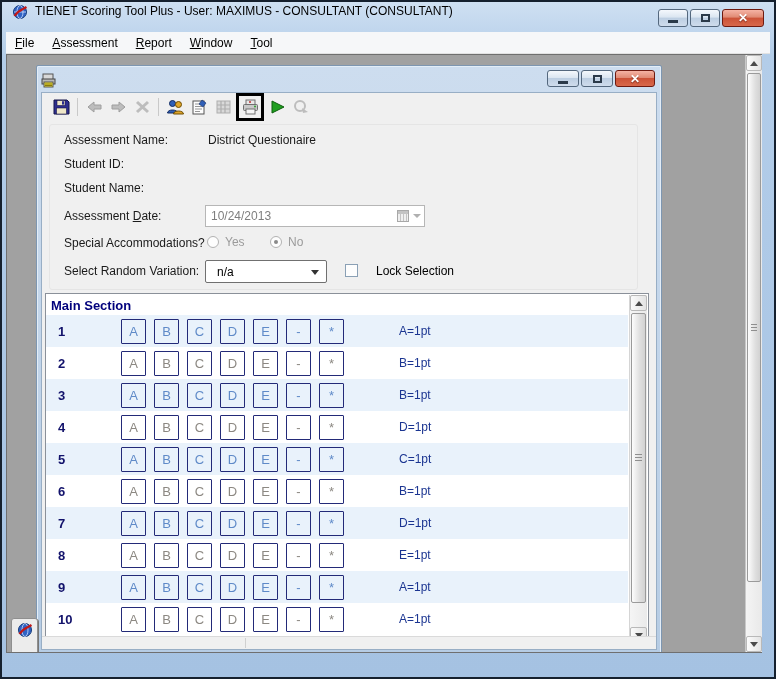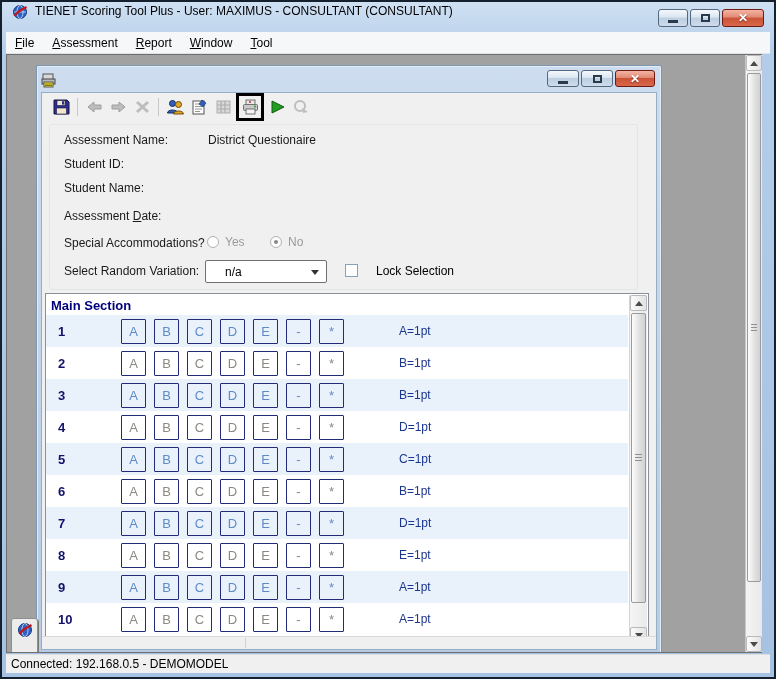--- a/index.html
+++ b/index.html
@@ -68,21 +68,21 @@
   .u { text-decoration:underline; }
   .datefield { position:absolute; left:155px; top:80px; width:220px; height:22px; background:#fff; border:1px solid #b6b6b6; color:#7e7e7e; display:flex; align-items:center; padding-left:5px; }
   .cal-btn { position:absolute; right:3px; top:2px; width:34px; height:16px; display:flex; align-items:center; justify-content:flex-end; gap:4px; }
   .cal-grid { width:12px; height:12px; border:1px solid #a8a8a8;
               background:linear-gradient(90deg,transparent 0 2px,#c3c3c3 2px 3px,transparent 3px 5px,#c3c3c3 5px 6px,transparent 6px 8px,#c3c3c3 8px 9px,transparent 9px),
                          linear-gradient(180deg,#c3c3c3 0 3px,transparent 3px); background-color:#efefef; }
   .tri-down-sm { width:0; height:0; border-left:4px solid transparent; border-right:4px solid transparent; border-top:4px solid #b0b0b0; }
   .radio { width:12px; height:12px; border:1px solid #b2b2b2; border-radius:50%; background:#fdfdfd; display:inline-block; vertical-align:-2px; position:relative; }
   .radio.sel::after { content:""; position:absolute; left:3px; top:3px; width:4px; height:4px; border-radius:50%; background:#8a8a8a; }
   .rlabel { color:#9b9b9b; margin-left:6px; }
-  .dropdown { position:absolute; left:155px; top:135px; width:122px; height:23px; background:#fff; border:1px solid #707070; border-radius:2px; display:flex; align-items:center; padding-left:19px; color:#000; }
+  .dropdown { position:absolute; left:155px; top:135px; width:122px; height:23px; background:#fff; border:1px solid #707070; border-radius:2px; display:flex; align-items:center; padding-left:11px; color:#000; }
   .dd-arrow { position:absolute; right:7px; top:9px; width:0; height:0; border-left:4px solid transparent; border-right:4px solid transparent; border-top:5px solid #333; }
   .checkbox { width:13px; height:13px; border:1px solid #8aa0b5; background:#fdfdfd; display:inline-block; vertical-align:-2px; }
   .cblabel { color:#000; margin-left:18px; }
 
   
   .gridpanel { position:absolute; left:3px; right:7px; top:200px; height:352px; background:#fff; border:1px solid #8a9099; }
   .grid-header { color:#00007c; font-weight:bold; font-size:13px; padding:4px 0 2px 5px; }
   .qrow { height:32px; display:flex; align-items:center; }
   .qrow.odd { background:#e9f2fb; }
   .qrow.even { background:#ffffff; }
@@ -264,20 +264,27 @@
           </span>
         </div>
 
         <div class="formbox">
           <span class="flabel" style="top:8px;">Assessment Name:</span>
           <span class="fvalue" style="top:8px;">District Questionaire</span>
           <span class="flabel" style="top:32px;">Student ID:</span>
           <span class="flabel" style="top:56px;">Student Name:</span>
 
           <span class="flabel" style="top:84px;"><span>Assessment </span><span class="u">D</span><span>ate:</span></span>
+          <span class="datefield">
+            <span>10/24/2013</span>
+            <span class="cal-btn">
+              <span class="cal-grid"></span>
+              <span class="tri-down-sm"></span>
+            </span>
+          </span>
 
           <span class="flabel" style="top:111px;">Special Accommodations?</span>
           <span style="position:absolute; left:157px; top:110px;">
             <span class="radio"></span><span class="rlabel">Yes</span>
           </span>
           <span style="position:absolute; left:220px; top:110px;">
             <span class="radio sel"></span><span class="rlabel">No</span>
           </span>
 
           <span class="flabel" style="top:139px;">Select Random Variation:</span>
@@ -462,17 +469,14 @@
       <span class="sb-thumb" style="top:18px; bottom:70px;">
           <span class="sb-grip"></span>
         </span>
       <span class="sb-btn sb-down">
           <span class="tri-down"></span>
         </span>
     </div>
 
   </div>
 
-  <div class="statusbar">
-    <span>Connected: 192.168.0.5 - DEMOMODEL</span>
-  </div>
 
 </div>
 
 </body></html>

